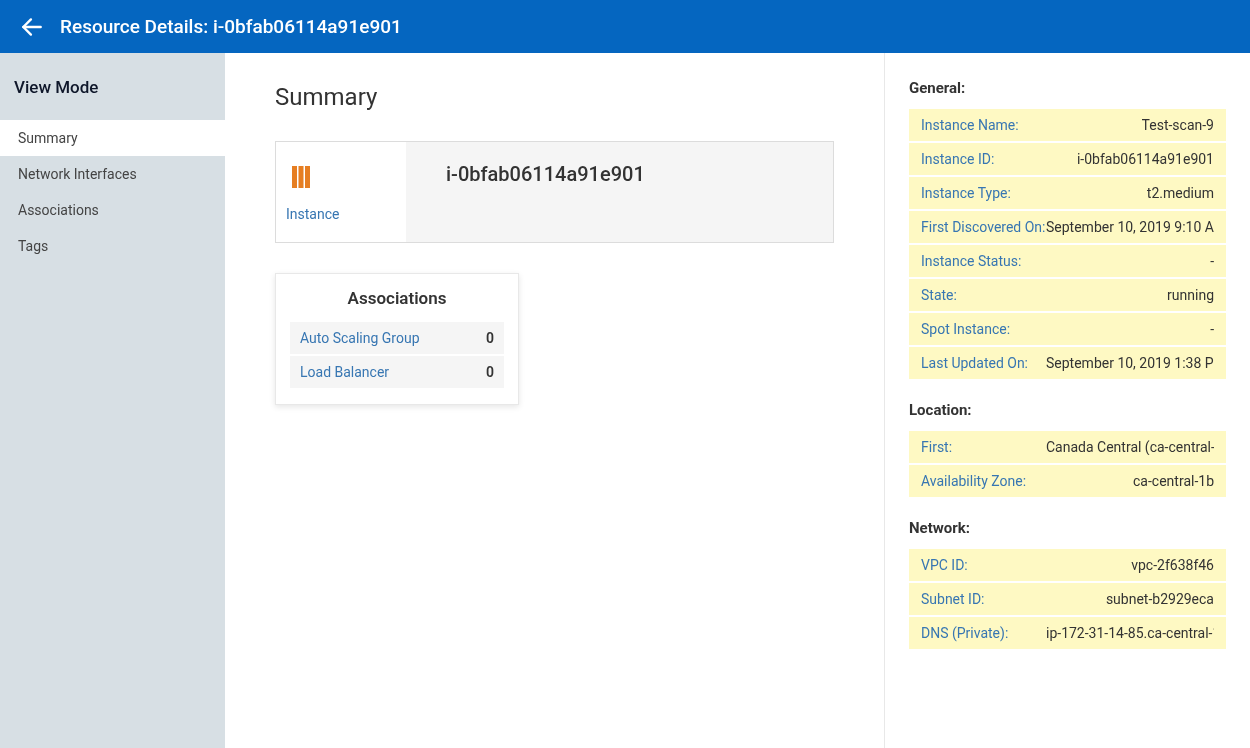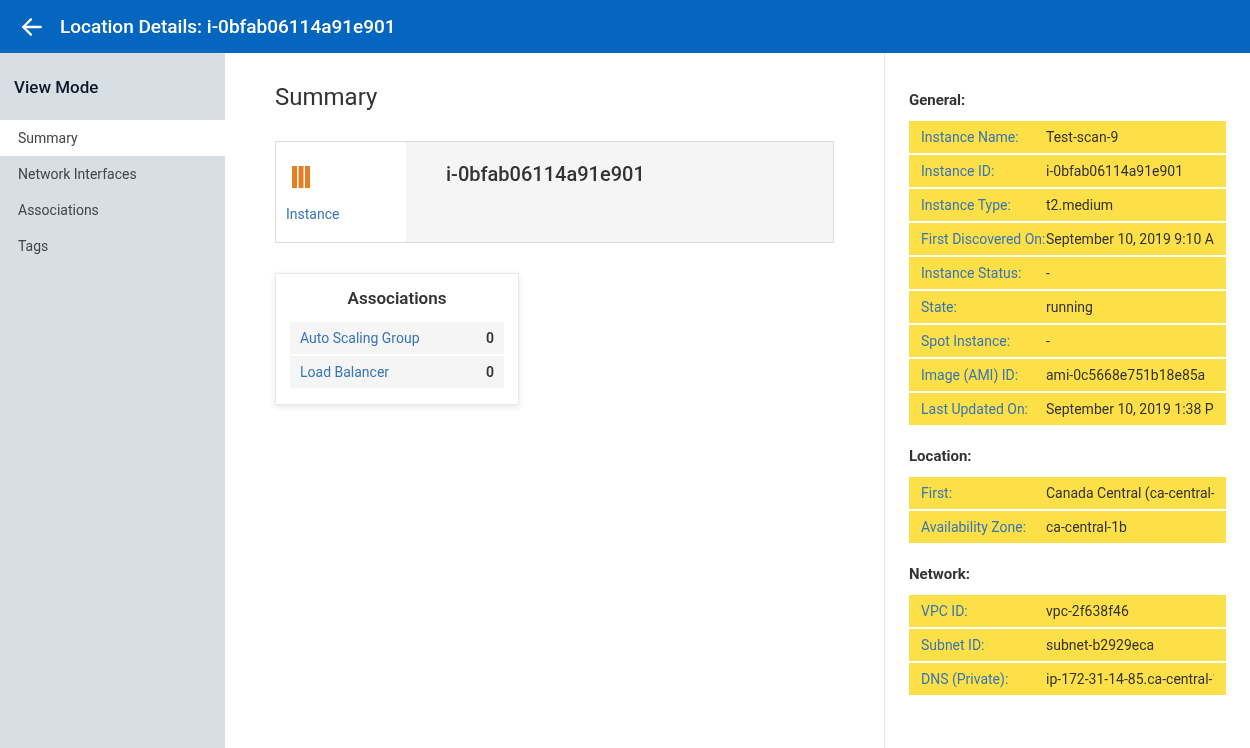--- a/index.html
+++ b/index.html
@@ -132,38 +132,39 @@
     .assoc-row .label {
       color: #3776b2;
     }
     .assoc-row .count {
       font-weight: 600;
       color: #333;
     }
     .details {
       width: 366px;
       border-left: 1px solid #e8e8e8;
-      padding: 38px 0 0 0;
+      padding: 26px 0 0 0;
       overflow-y: hidden;
     }
     .details-section {
       padding: 0 24px 20px 24px;
     }
     .details-heading {
       font-size: 15px;
       font-weight: 700;
       color: #333;
       margin-bottom: 12px;
     }
     .details-row {
       display: flex;
-      background: #fde047;
+      background: #fef9c3;
       margin-bottom: 2px;
       padding: 8px 12px;
       font-size: 14px;
+      justify-content: space-between;
     }
     .details-row .label {
       color: #3776b2;
       width: 125px;
       flex-shrink: 0;
     }
     .details-row .value {
       color: #333;
       overflow: hidden;
       white-space: nowrap;
@@ -172,21 +173,21 @@
 </head>
 <body>
 
 <div class="header">
   <div class="back-icon">
     <svg width="26" height="26" viewBox="0 0 24 24" fill="none" stroke="#fff" stroke-width="2.2" stroke-linecap="round" stroke-linejoin="round">
       <line x1="20" y1="12" x2="4" y2="12"></line>
       <polyline points="11 5 4 12 11 19"></polyline>
     </svg>
   </div>
-  <div class="header-title">Location Details: i-0bfab06114a91e901</div>
+  <div class="header-title">Resource Details: i-0bfab06114a91e901</div>
 </div>
 
 <div class="body">
   <div class="sidebar">
     <div class="sidebar-title">View Mode</div>
     <div id="sidebar-items">
         <div class="sidebar-item active">Summary</div>
         <div class="sidebar-item">Network Interfaces</div>
         <div class="sidebar-item">Associations</div>
         <div class="sidebar-item">Tags</div>
@@ -253,24 +254,20 @@
           </div>
           <div class="details-row">
             <div class="label">State:</div>
             <div class="value">running</div>
           </div>
           <div class="details-row">
             <div class="label">Spot Instance:</div>
             <div class="value">-</div>
           </div>
           <div class="details-row">
-            <div class="label">Image (AMI) ID:</div>
-            <div class="value">ami-0c5668e751b18e85a</div>
-          </div>
-          <div class="details-row">
             <div class="label">Last Updated On:</div>
             <div class="value">September 10, 2019 1:38 PM</div>
           </div>
         </div>
         <div class="details-section">
           <div class="details-heading">Location:</div>
           <div class="details-row">
             <div class="label">First:</div>
             <div class="value">Canada Central (ca-central-1)</div>
           </div>

